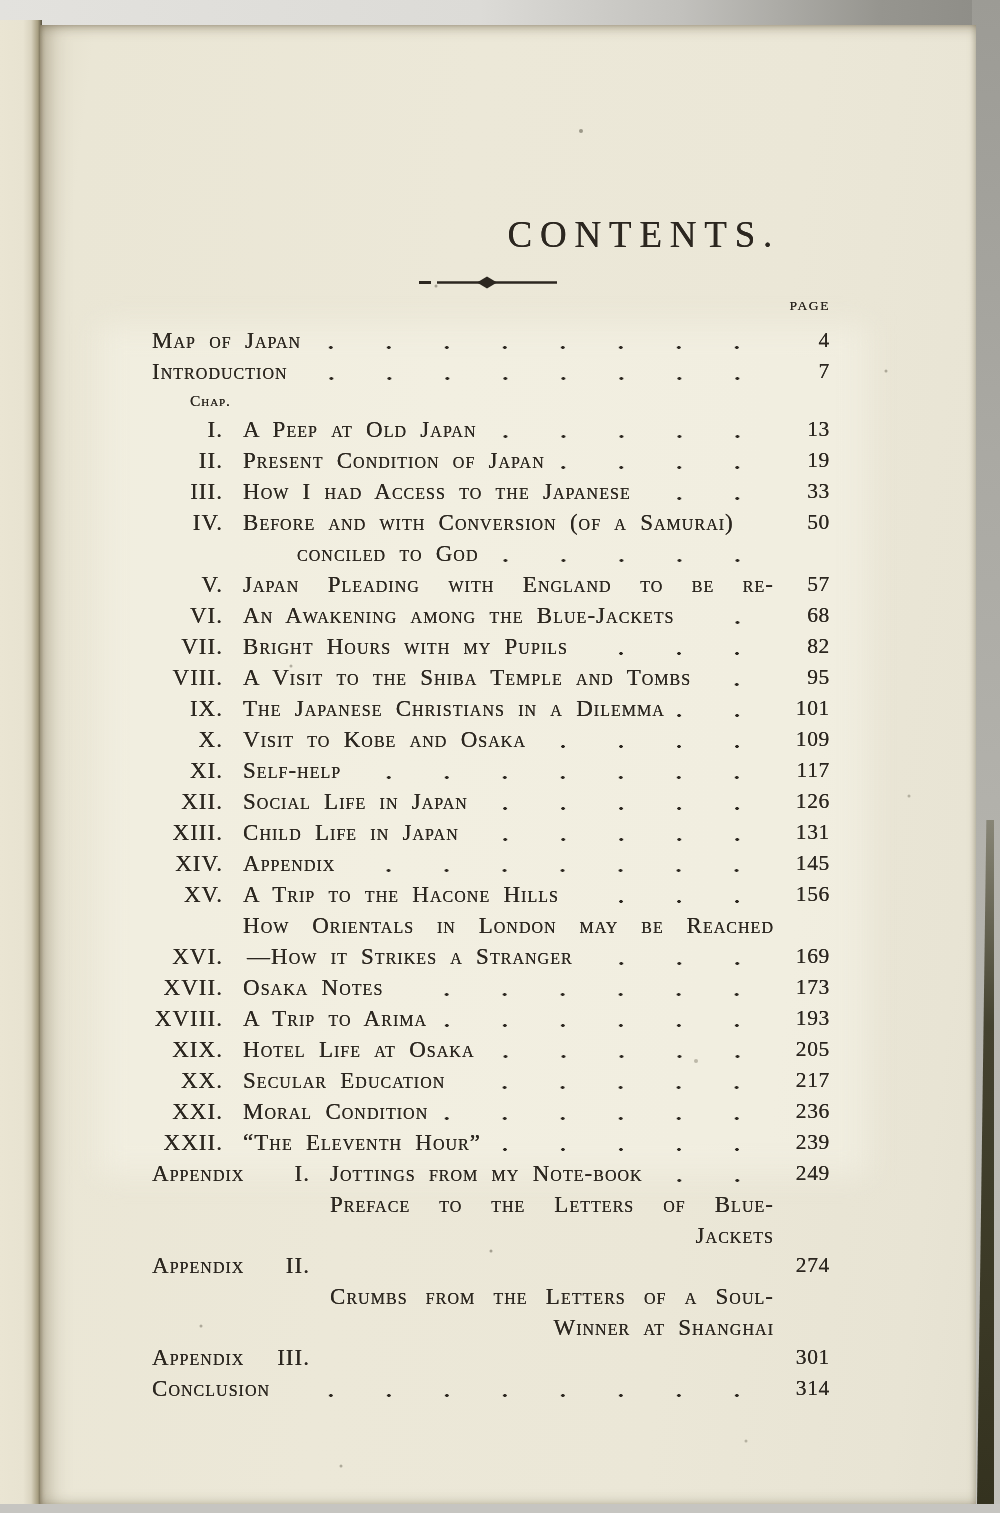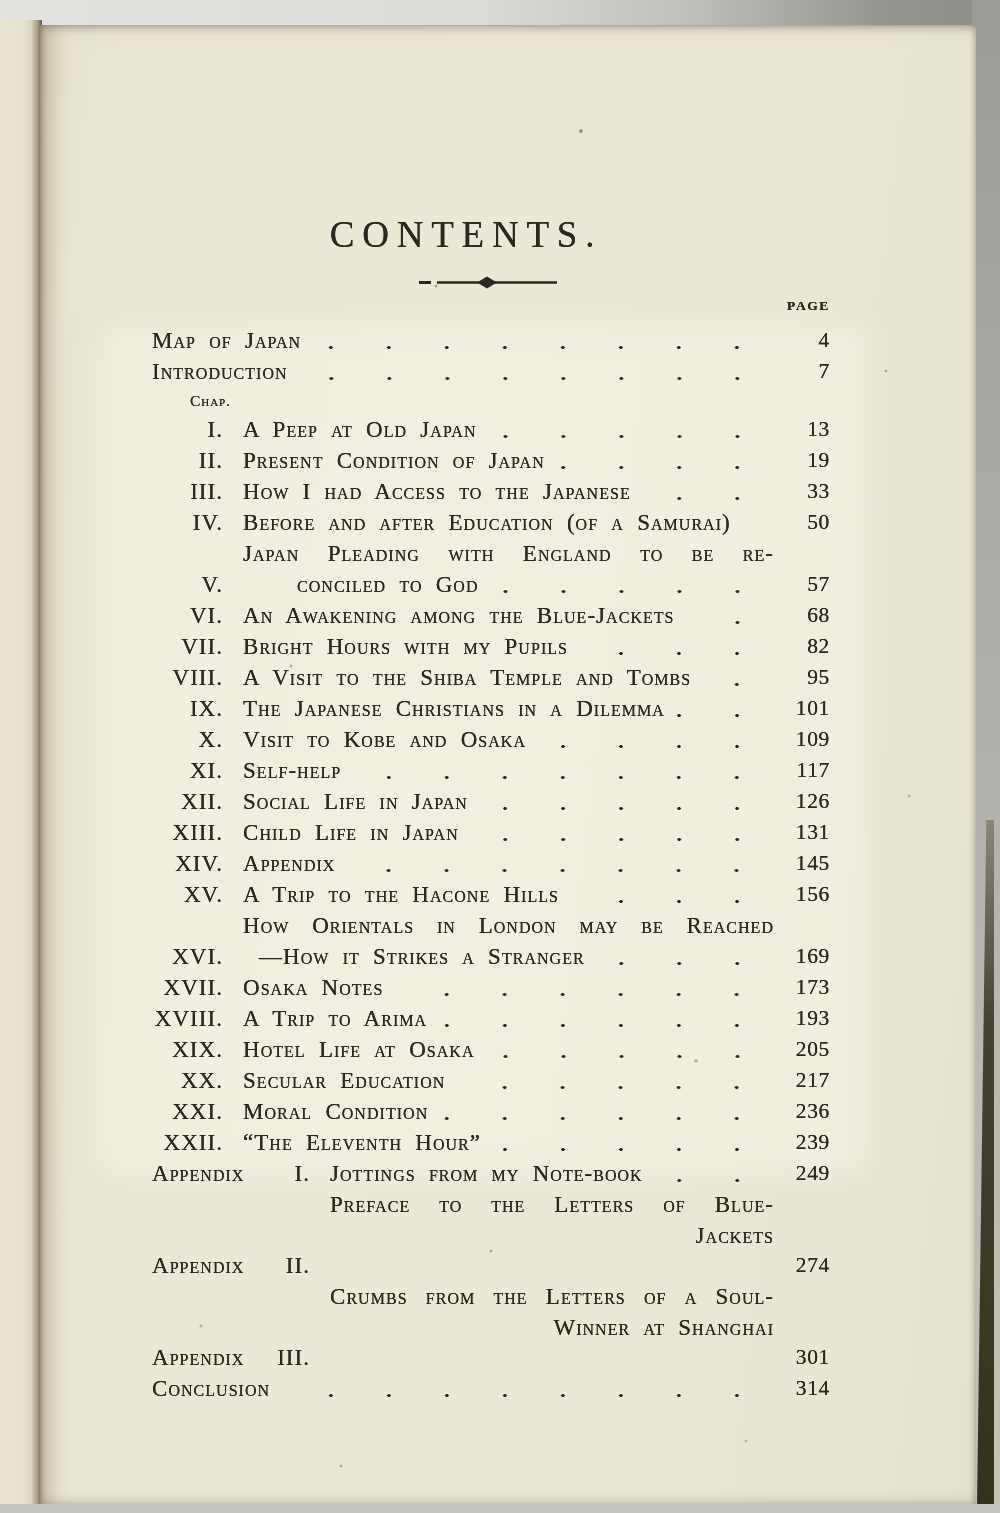--- a/index.html
+++ b/index.html
@@ -34,25 +34,25 @@
   .page-glow{position:absolute;left:58px;top:300px;width:770px;height:850px;
     background:rgba(248,246,233,.5);filter:blur(14px);}
   .speckles{position:absolute;left:0;top:0;width:2px;height:2px;background:transparent;border-radius:50%;
     box-shadow:540px 105px 0 1px rgba(60,55,40,.45), 395px 260px 0 .5px rgba(60,55,40,.4),
       845px 345px 0 .5px rgba(60,55,40,.35), 250px 640px 0 .5px rgba(60,55,40,.35),
       655px 1035px 0 1px rgba(70,60,40,.3), 450px 1225px 0 .5px rgba(60,55,40,.4),
       160px 1300px 0 .5px rgba(60,55,40,.35), 705px 1415px 0 .5px rgba(60,55,40,.3),
       300px 1440px 0 .5px rgba(60,55,40,.35), 868px 770px 0 .5px rgba(60,55,40,.3);}
   
   .content{position:absolute;left:112px;top:0;width:678px;}
-  .book-title{margin:188px 50px 0 0;text-align:center;font-weight:normal;
+  .book-title{margin:188px 50px 0 0;text-align:right;font-weight:normal;
     font-size:37px;letter-spacing:.21em;text-shadow:0 0 .5px currentColor;}
   .ornament{display:block;margin:20px 0 0 266px;}
   .page-label{margin-top:9px;text-align:right;font-size:13.5px;letter-spacing:.12em;
-    font-variant:small-caps;text-shadow:0 0 .4px currentColor;font-weight:bold;}
+    font-variant:small-caps;text-shadow:0 0 .4px currentColor;}
   .toc{margin-top:11px;font-variant:small-caps;font-size:23px;letter-spacing:.045em;
     word-spacing:.28em;text-shadow:0 0 .5px currentColor;}
   .toc-row{display:flex;align-items:flex-end;min-height:31px;}
   .chap-row{height:27px;line-height:27px;padding-left:38px;font-size:15.5px;letter-spacing:.06em;}
   .col-num{flex:none;width:71px;margin-right:20px;text-align:right;line-height:31px;}
   .col-appendix{flex:none;width:158px;margin-right:20px;display:flex;justify-content:space-between;line-height:31px;}
   .col-body{flex:1 1 auto;min-width:0;}
   .col-page{flex:none;width:56px;text-align:right;line-height:31px;font-size:21.5px;letter-spacing:.03em;}
   .line{line-height:31px;}
   .just{text-align:justify;text-align-last:justify;}
@@ -128,34 +128,34 @@
               <span class="line-text">How I had Access to the Japanese</span>
               <span class="leader"></span>
             </div>
           </div>
           <div class="col-page">33</div>
         </div>
         <div class="toc-row">
           <div class="col-num">IV.</div>
           <div class="col-body">
             <div class="line line-last">
-              <span class="line-text">Before and after Education (of a Samurai)</span>
+              <span class="line-text">Before and with Conversion (of a Samurai)</span>
               <span class="leader"></span>
             </div>
           </div>
           <div class="col-page">50</div>
         </div>
         <div class="toc-row">
           <div class="col-num">V.</div>
           <div class="col-body">
-            <div class="line just">Japan Pleading with England to be re-</div>
             <div class="line line-last" style="margin-left: 54px;">
               <span class="line-text">conciled to God</span>
               <span class="leader"></span>
             </div>
+            <div class="line just">Japan Pleading with England to be re-</div>
           </div>
           <div class="col-page">57</div>
         </div>
         <div class="toc-row">
           <div class="col-num">VI.</div>
           <div class="col-body">
             <div class="line line-last">
               <span class="line-text">An Awakening among the Blue-Jackets</span>
               <span class="leader"></span>
             </div>
@@ -249,21 +249,21 @@
               <span class="line-text">A Trip to the Hacone Hills</span>
               <span class="leader"></span>
             </div>
           </div>
           <div class="col-page">156</div>
         </div>
         <div class="toc-row">
           <div class="col-num">XVI.</div>
           <div class="col-body">
             <div class="line just">How Orientals in London may be Reached</div>
-            <div class="line line-last" style="margin-left: 16px;">
+            <div class="line line-last" style="margin-left: 4px;">
               <span class="line-text">—How it Strikes a Stranger</span>
               <span class="leader"></span>
             </div>
           </div>
           <div class="col-page">169</div>
         </div>
         <div class="toc-row">
           <div class="col-num">XVII.</div>
           <div class="col-body">
             <div class="line line-last">

